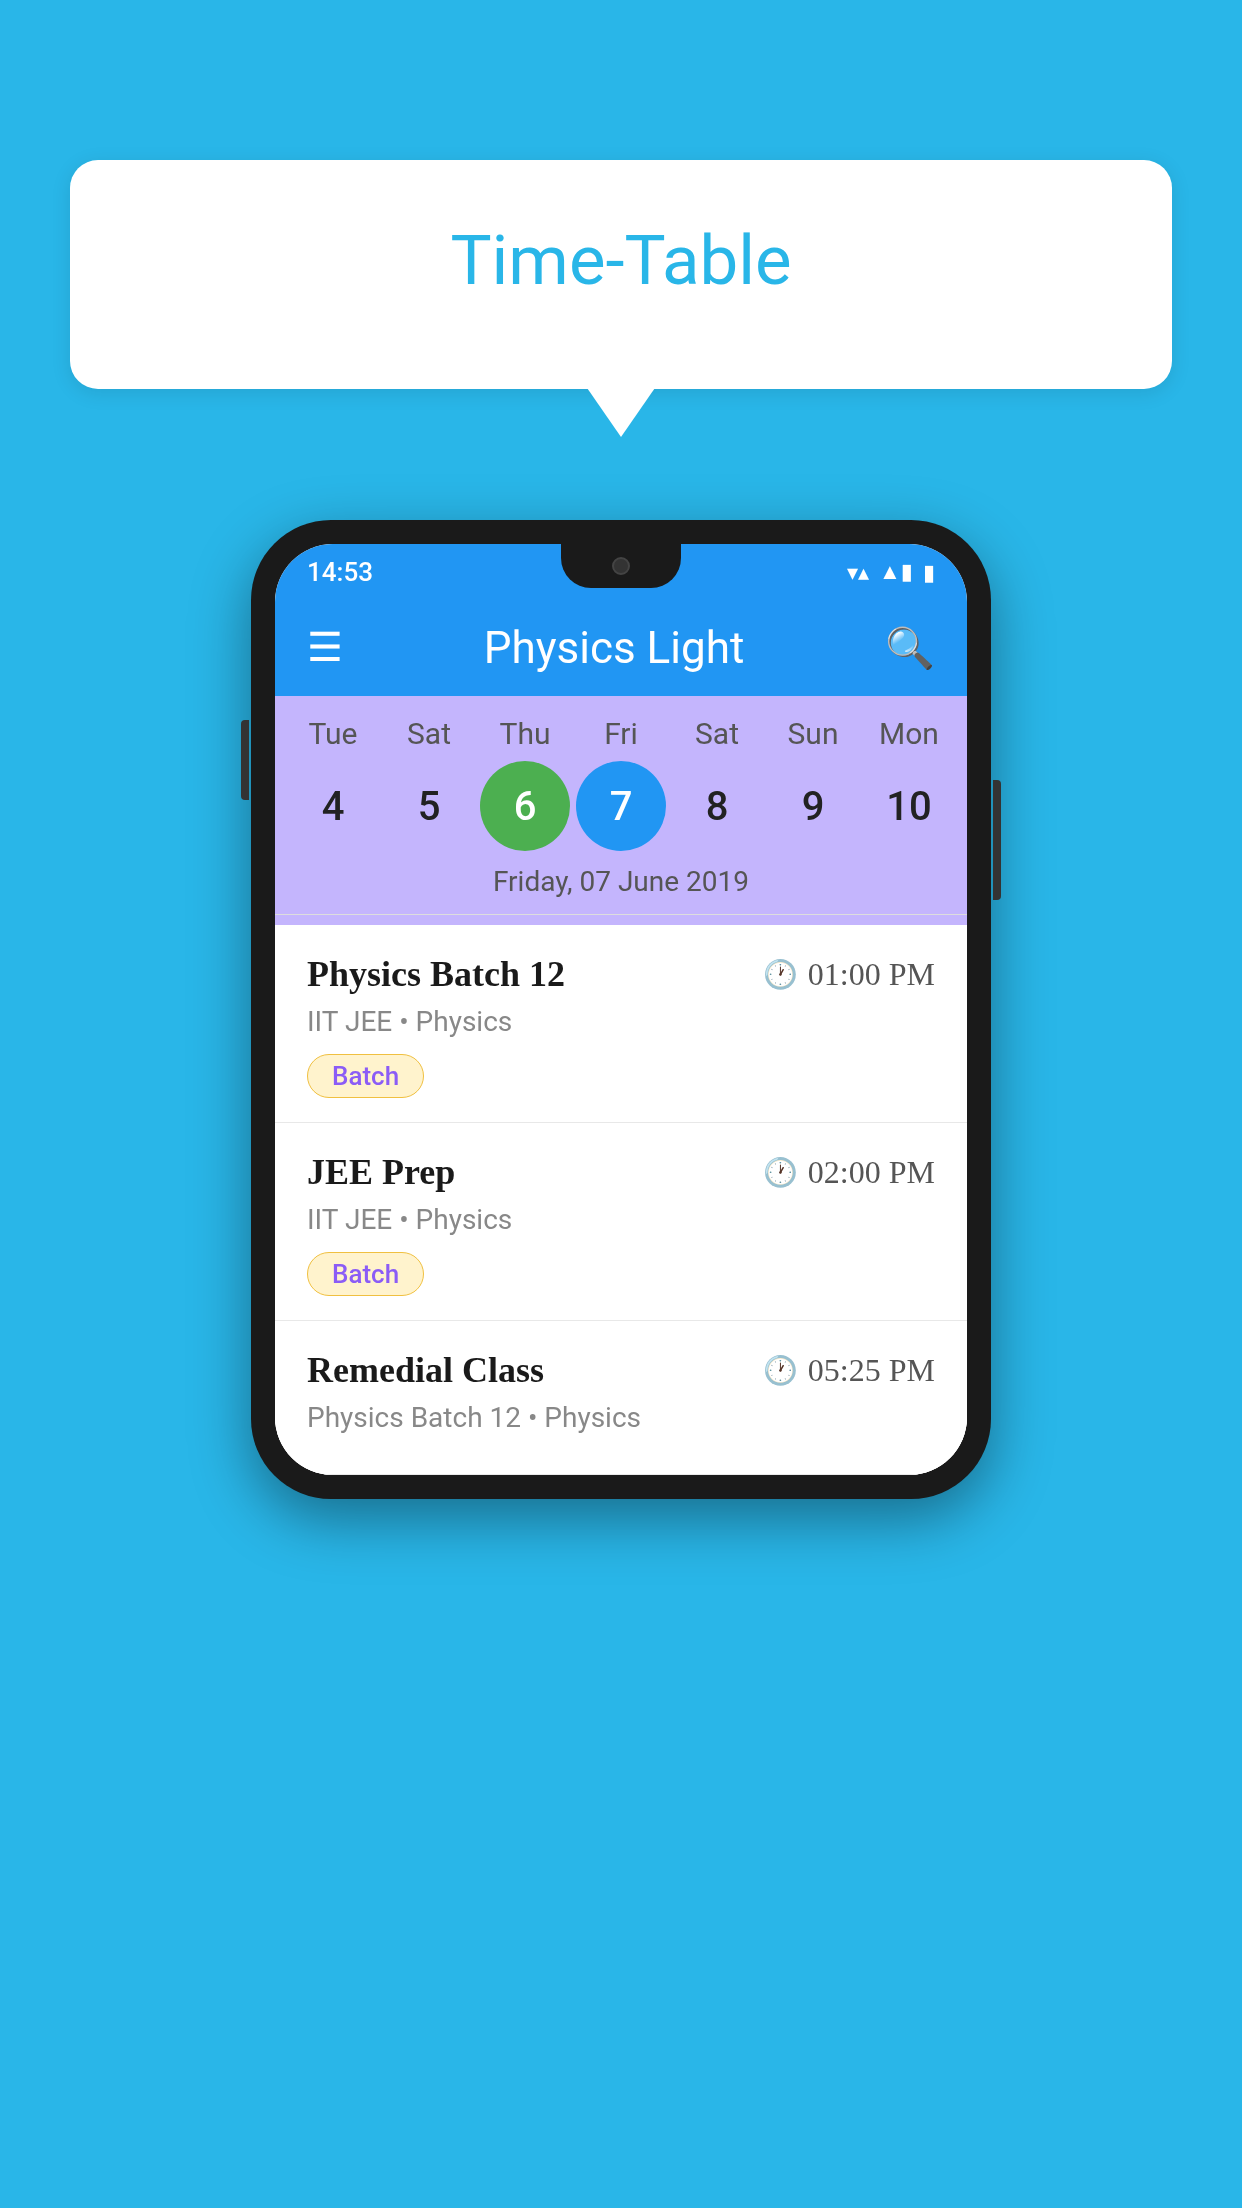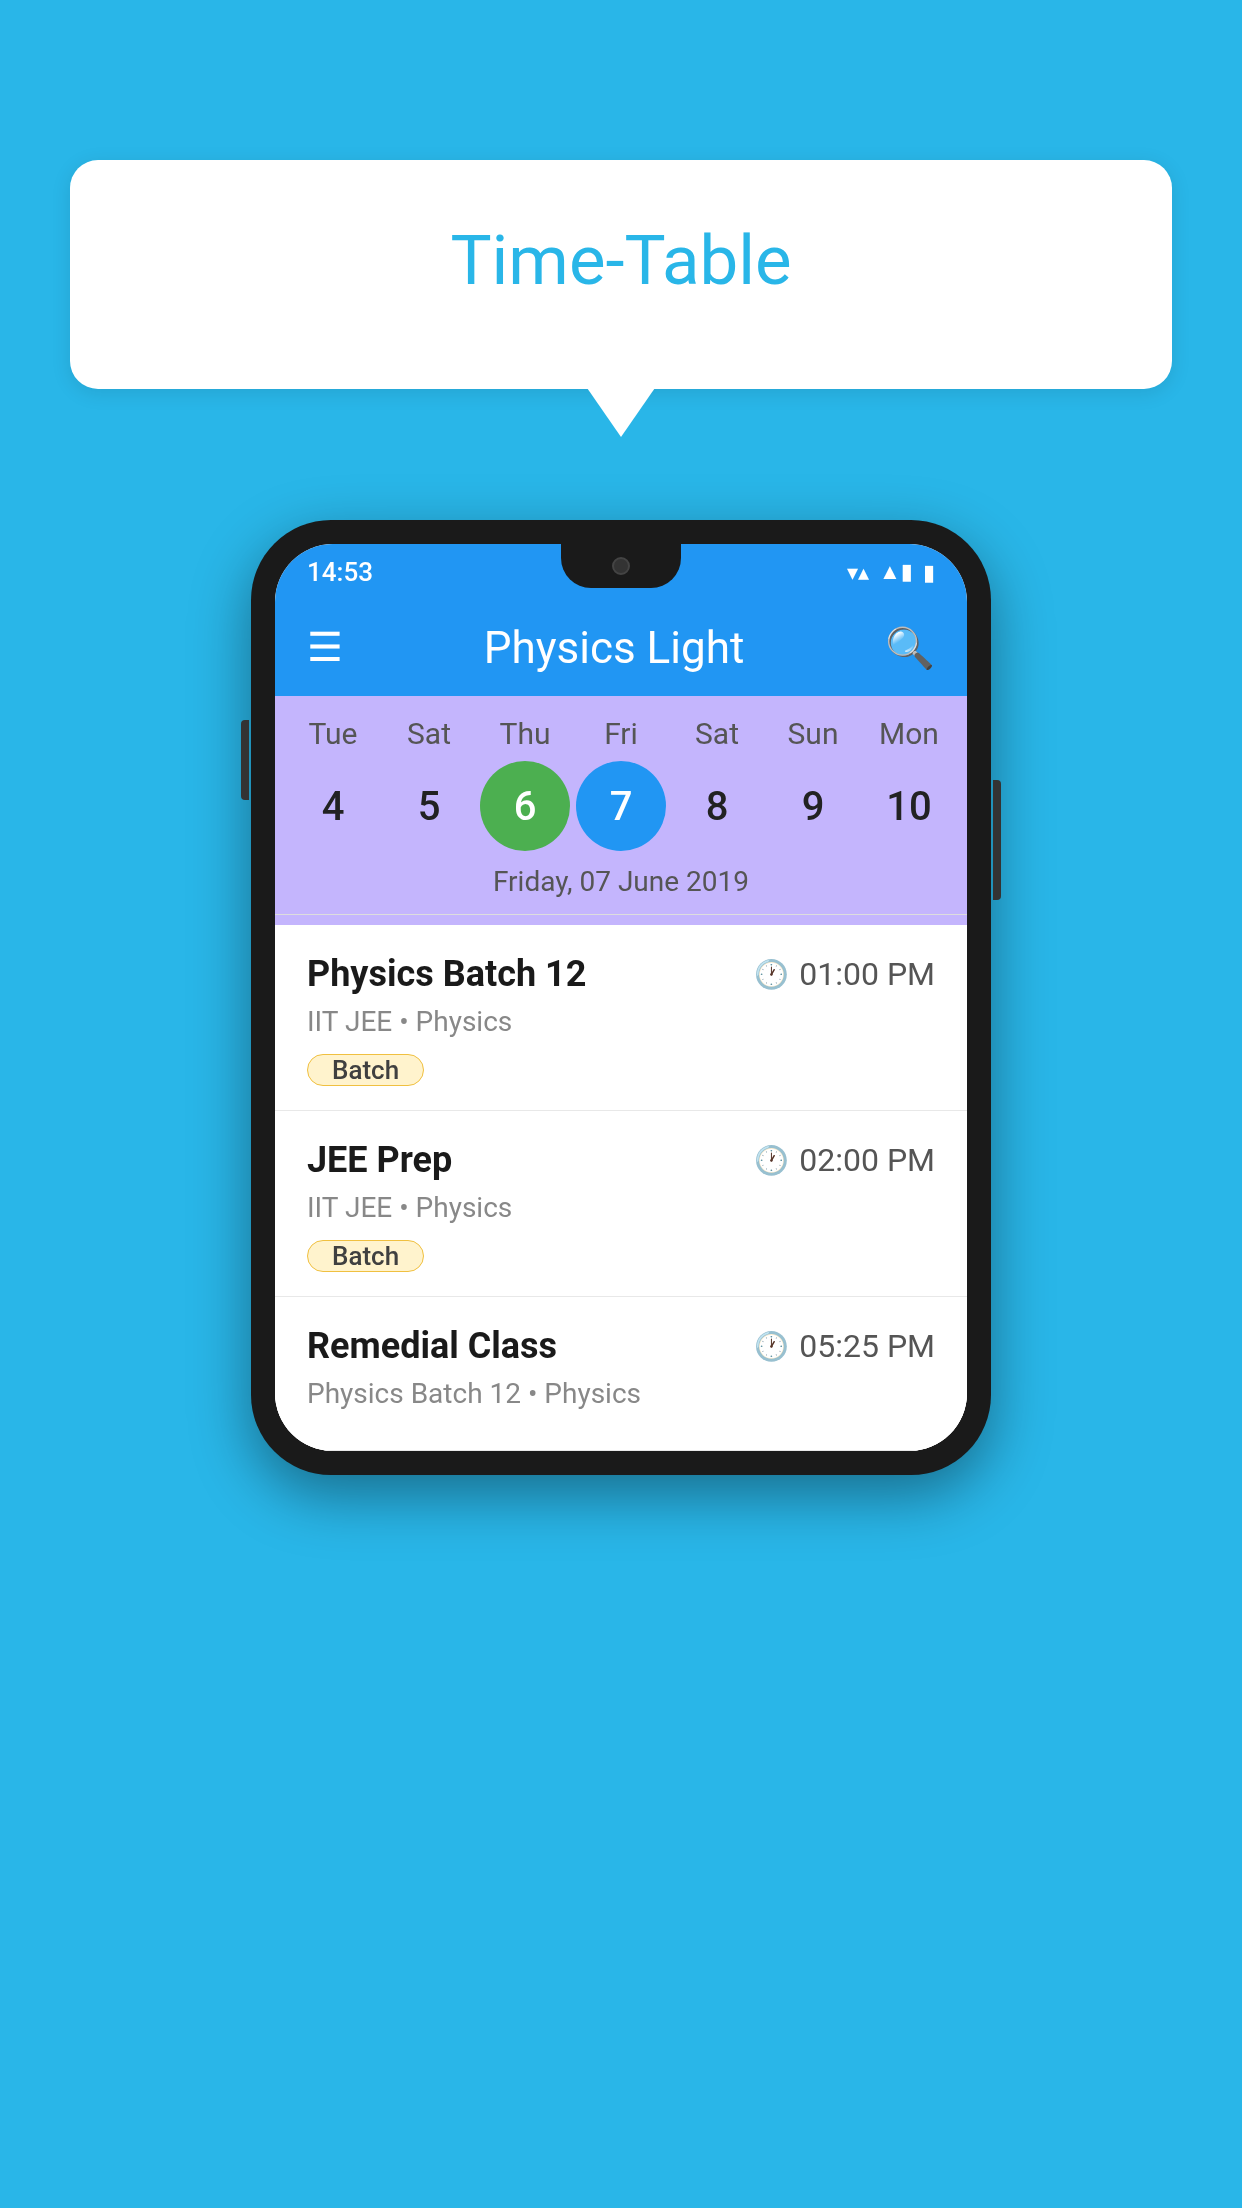--- a/index.html
+++ b/index.html
@@ -225,20 +225,21 @@
     .schedule-item {
       padding: 28px 32px 24px;
       border-bottom: 1px solid #e8e8e8;
       background: white;
     }
 
     .schedule-item-header {
       display: flex;
       justify-content: space-between;
       margin-bottom: 10px;
+      font-family: Liberation Serif, serif;
     }
 
     .schedule-item-title {
       font-size: 36px;
       font-weight: 700;
       color: #1a1a1a;
     }
 
     .schedule-item-time {
       display: flex;
@@ -255,24 +256,24 @@
 
     .schedule-item-sub {
       font-size: 28px;
       color: #888;
       margin-bottom: 16px;
     }
 
     .batch-badge {
       display: inline-block;
       background: #fff3cd;
-      color: #404040;
+      color: #8b5cf6;
       font-size: 26px;
       font-weight: 500;
-      padding: 0 24px;
+      padding: 6px 24px;
       border-radius: 30px;
       border: 1.5px solid #f0c040;
     }
 
     
     .phone-screen {
       border-radius: 58px;
       overflow: hidden;
       background: white;
     }

